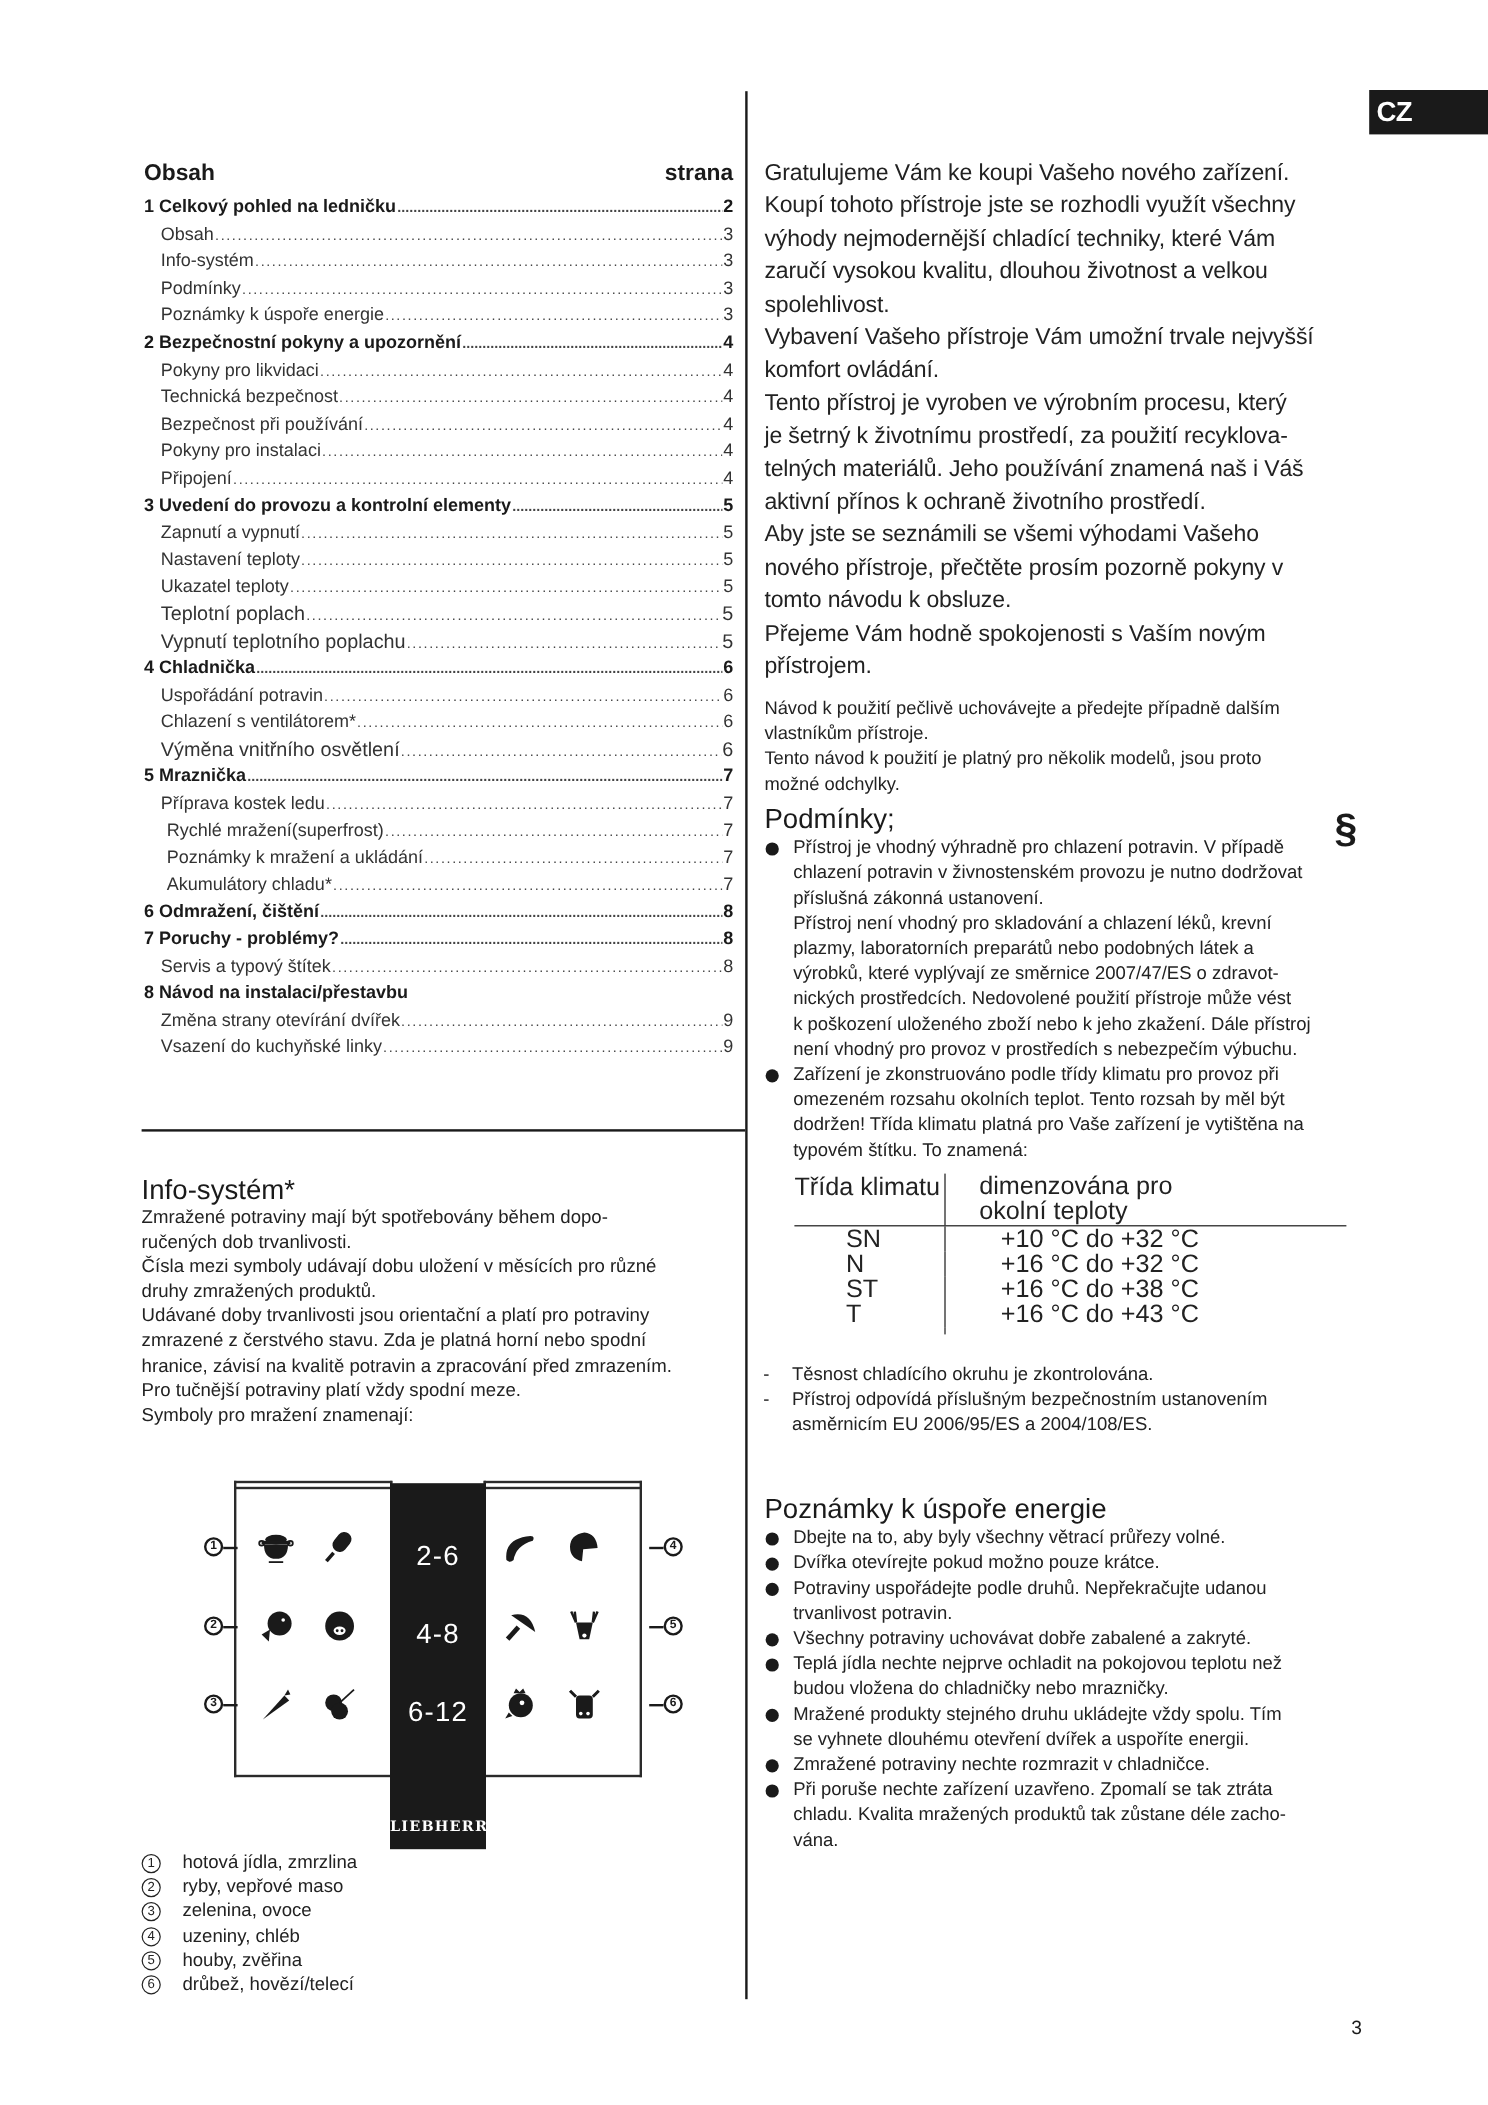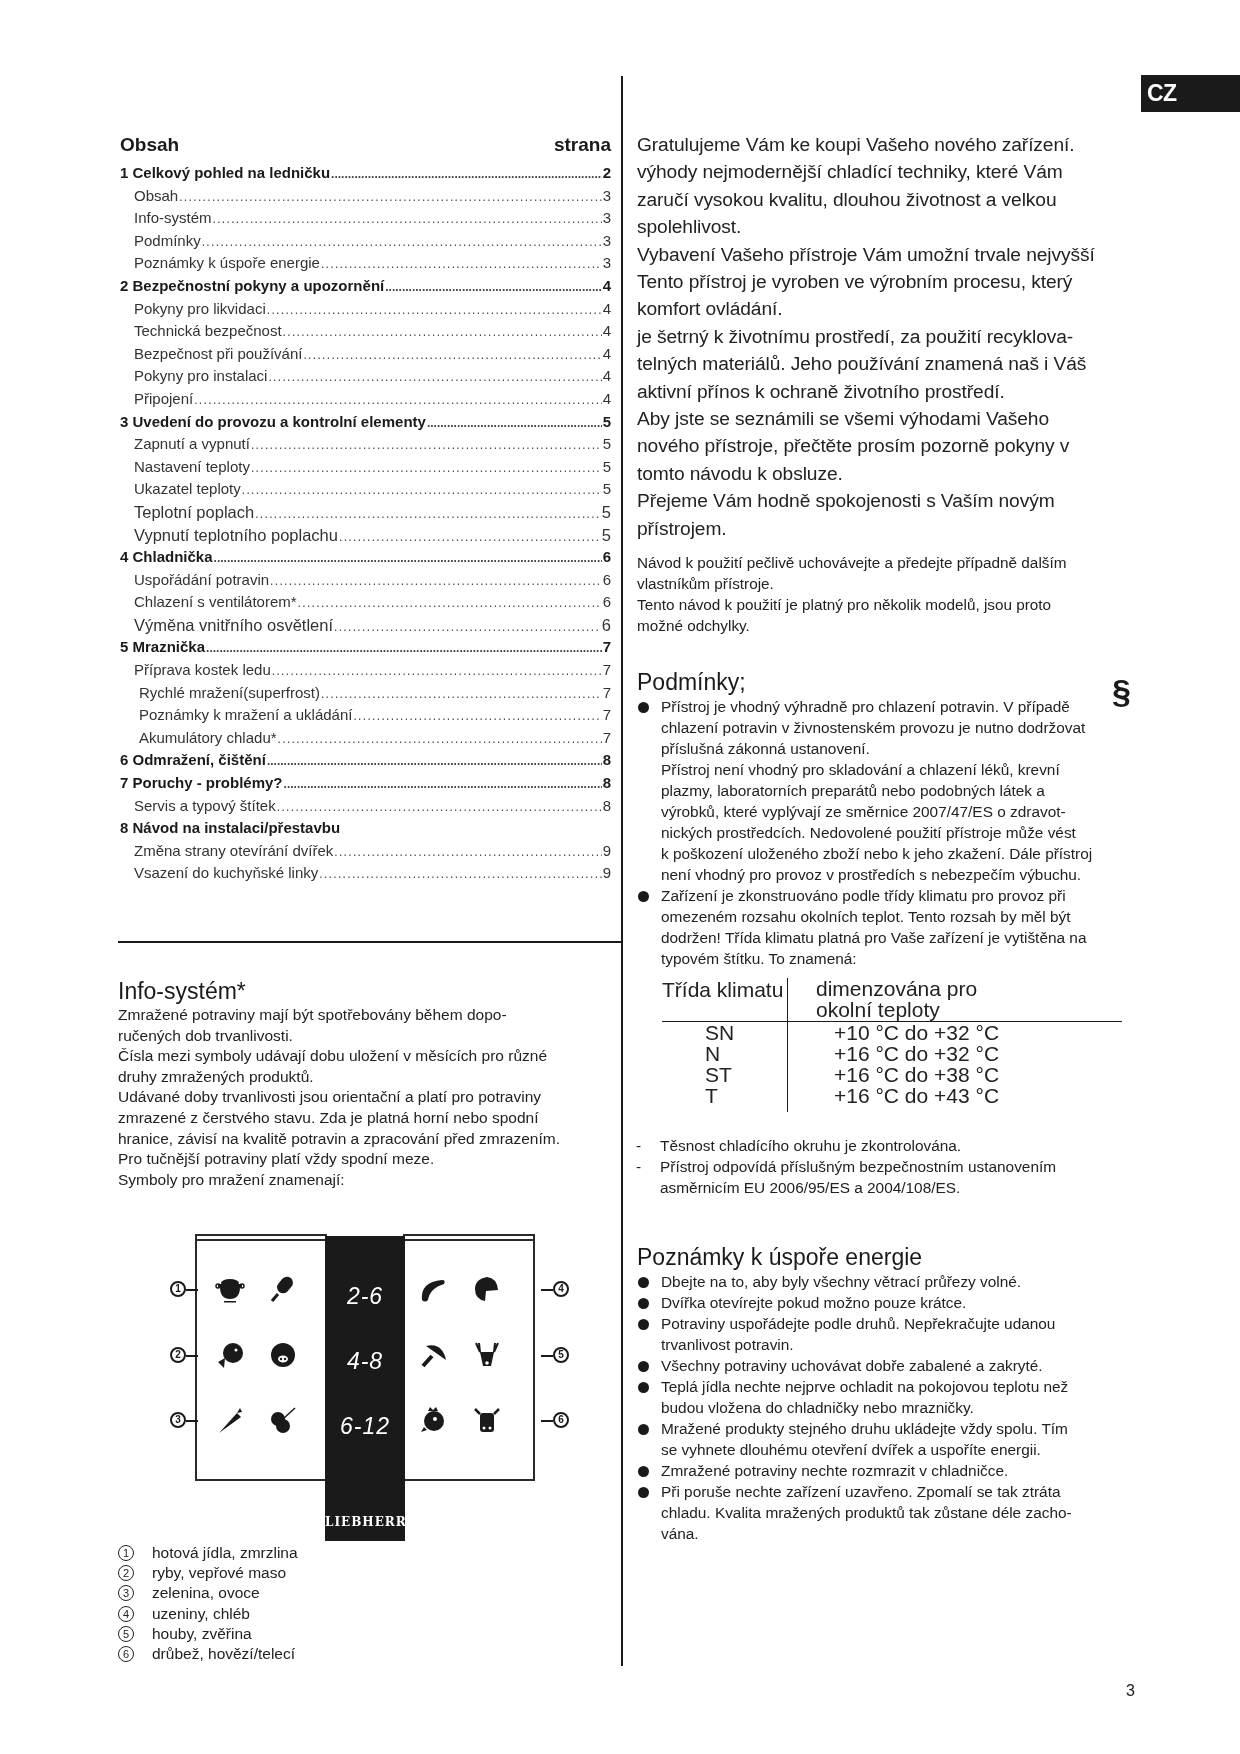--- a/index.html
+++ b/index.html
@@ -31,21 +31,21 @@
   .info { position: absolute; left: 118px; top: 977px; width: 500px; }
   .h2 { font-size: 23px; font-weight: normal; line-height: 28px; }
   .info p { font-size: 15.5px; line-height: 20.6px; color: #222; }
 
   .freezer { position: absolute; left: 160px; top: 1222px; width: 420px; height: 300px; }
   .fz-box { position: absolute; border: 2px solid #2a2a2a; border-top: none; background: #fff; }
   .fz-box .topbar { position: absolute; left: -2px; right: -2px; top: 0; height: 7px; border-top: 2px solid #2a2a2a; border-bottom: 2px solid #2a2a2a; }
   .fz-left { left: 35px; top: 12px; width: 132px; height: 247px; }
   .fz-right { left: 243px; top: 12px; width: 132px; height: 247px; }
   .fz-center { position: absolute; left: 165px; top: 14px; width: 80px; height: 305px; background: #1a1a1a; }
-  .fz-num { position: absolute; width: 100%; text-align: center; color: #fff; font-size: 23px; letter-spacing: 1px; font-style: italic; }
+  .fz-num { position: absolute; width: 100%; text-align: center; color: #fff; font-size: 23px; letter-spacing: 1px; }
   .fz-brand { position: absolute; bottom: 12px; width: 100%; text-align: center; color: #fff; font-weight: bold; font-size: 12px; letter-spacing: 1px; font-family: "DejaVu Serif", serif; }
   .fz-marker { position: absolute; width: 16px; height: 16px; border: 2px solid #1a1a1a; border-radius: 50%; font-size: 10px; font-weight: bold; text-align: center; line-height: 12px; background: #fff; }
   .fz-line { position: absolute; height: 1.5px; background: #1a1a1a; width: 12px; }
   .fz-icon { position: absolute; width: 30px; height: 30px; }
 
   .legend { position: absolute; left: 118px; top: 1543px; }
   .legend-row { display: flex; height: 20.2px; font-size: 15.5px; line-height: 20px; color: #222; }
   .legend-row .num { width: 34px; display: inline-flex; }
   .legend-row .num span { display: inline-block; width: 16px; height: 16px; border: 1px solid #222; border-radius: 50%; font-size: 11px; text-align: center; line-height: 14px; margin-top: 2px; }
 
@@ -395,26 +395,27 @@
       <span class="num">
         <span>6</span>
       </span>
       <span>drůbež, hovězí/telecí</span>
     </div>
   </div>
 
 <div class="intro">
   <p class="big" id="intro-large">
       <span style="display:block">Gratulujeme Vám ke koupi Vašeho nového zařízení.</span>
+      <span style="display:block">Koupí tohoto přístroje jste se rozhodli využít všechny</span>
       <span style="display:block">výhody nejmodernější chladící techniky, které Vám</span>
       <span style="display:block">zaručí vysokou kvalitu, dlouhou životnost a velkou</span>
       <span style="display:block">spolehlivost.</span>
       <span style="display:block">Vybavení Vašeho přístroje Vám umožní trvale nejvyšší</span>
+      <span style="display:block">komfort ovládání.</span>
       <span style="display:block">Tento přístroj je vyroben ve výrobním procesu, který</span>
-      <span style="display:block">komfort ovládání.</span>
       <span style="display:block">je šetrný k životnímu prostředí, za použití recyklova-</span>
       <span style="display:block">telných materiálů. Jeho používání znamená naš i Váš</span>
       <span style="display:block">aktivní přínos k ochraně životního prostředí.</span>
       <span style="display:block">Aby jste se seznámili se všemi výhodami Vašeho</span>
       <span style="display:block">nového přístroje, přečtěte prosím pozorně pokyny v</span>
       <span style="display:block">tomto návodu k obsluze.</span>
       <span style="display:block">Přejeme Vám hodně spokojenosti s Vaším novým</span>
       <span style="display:block">přístrojem.</span>
     </p>
   <div class="gap"></div>

